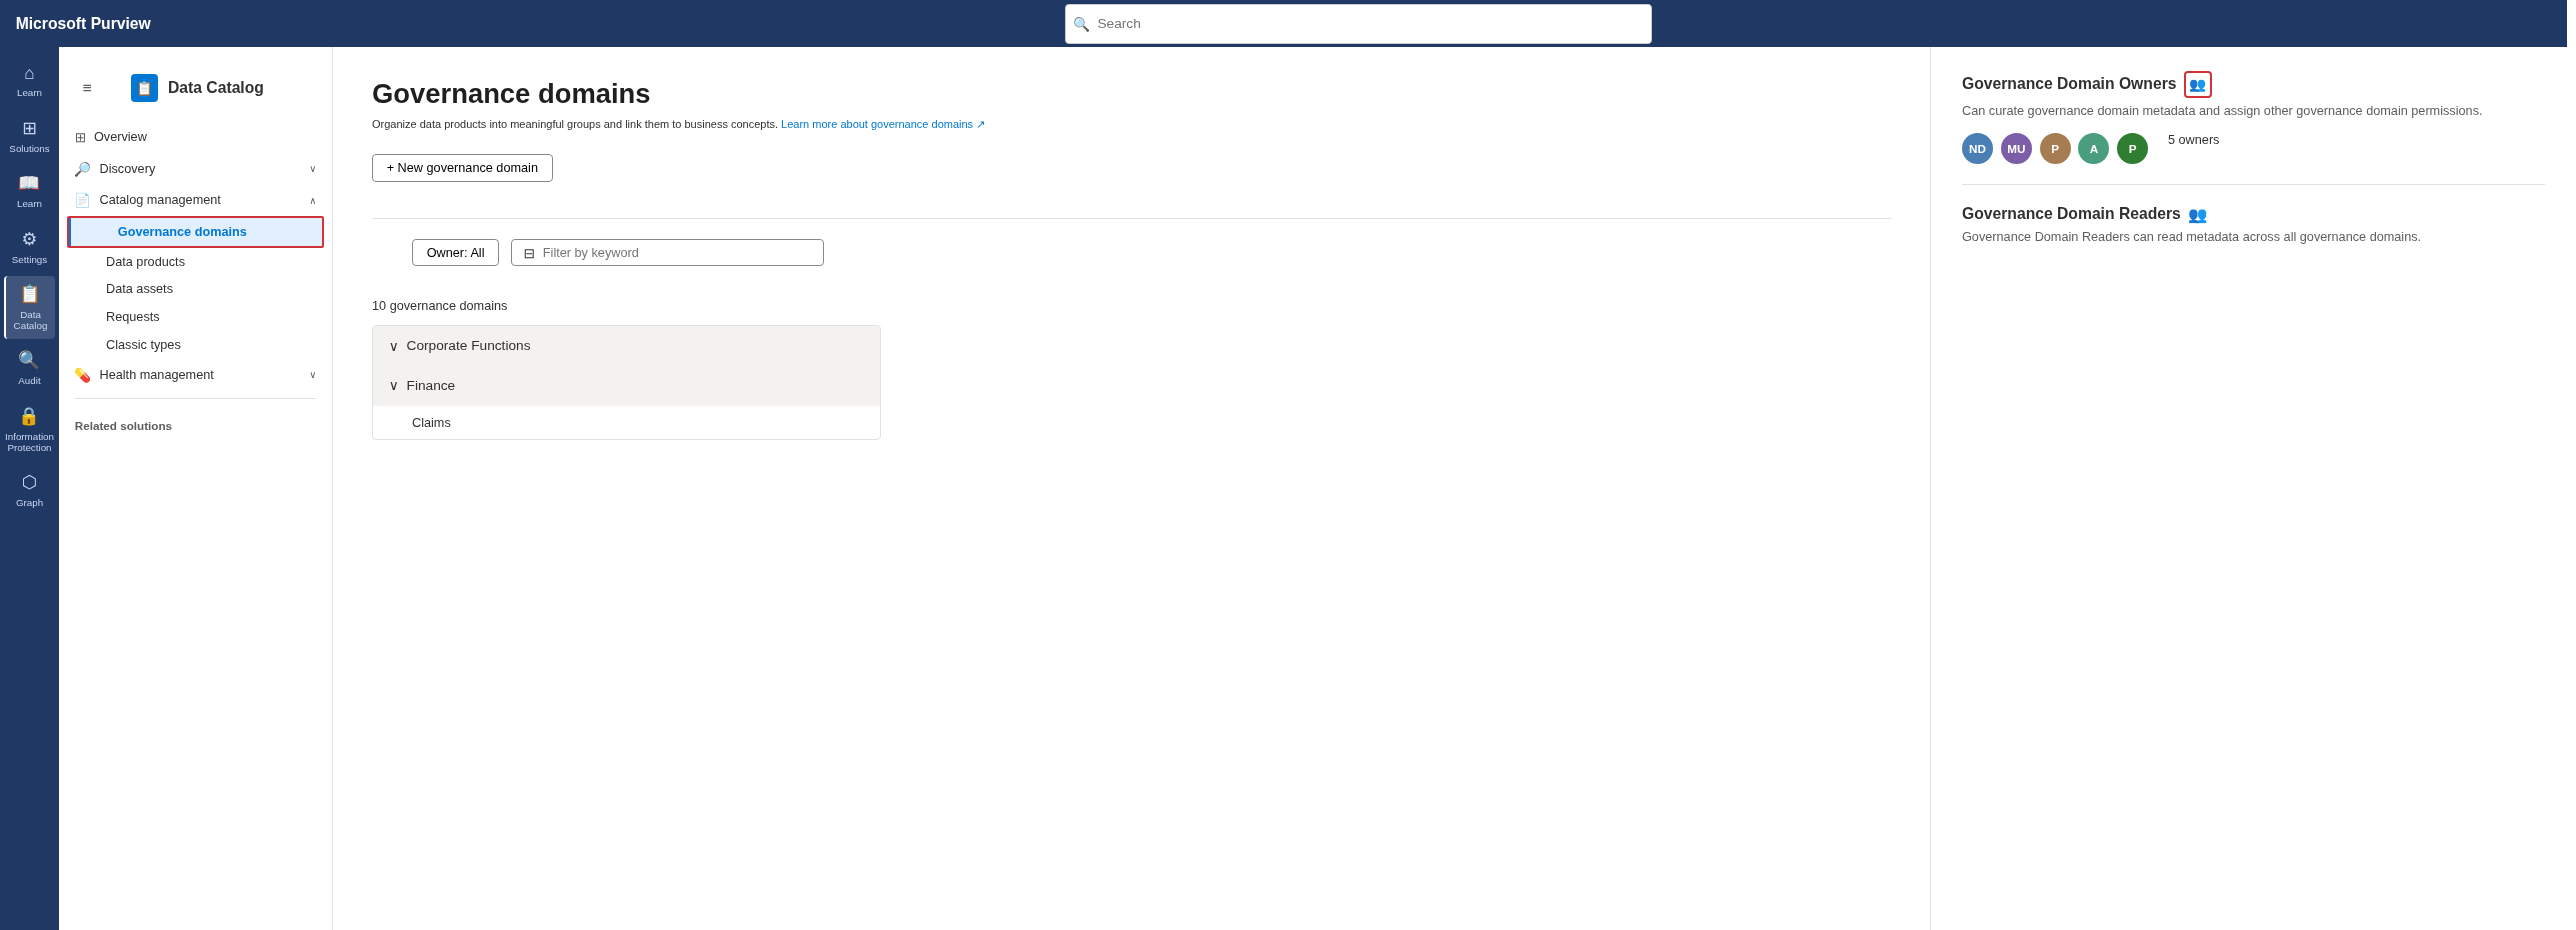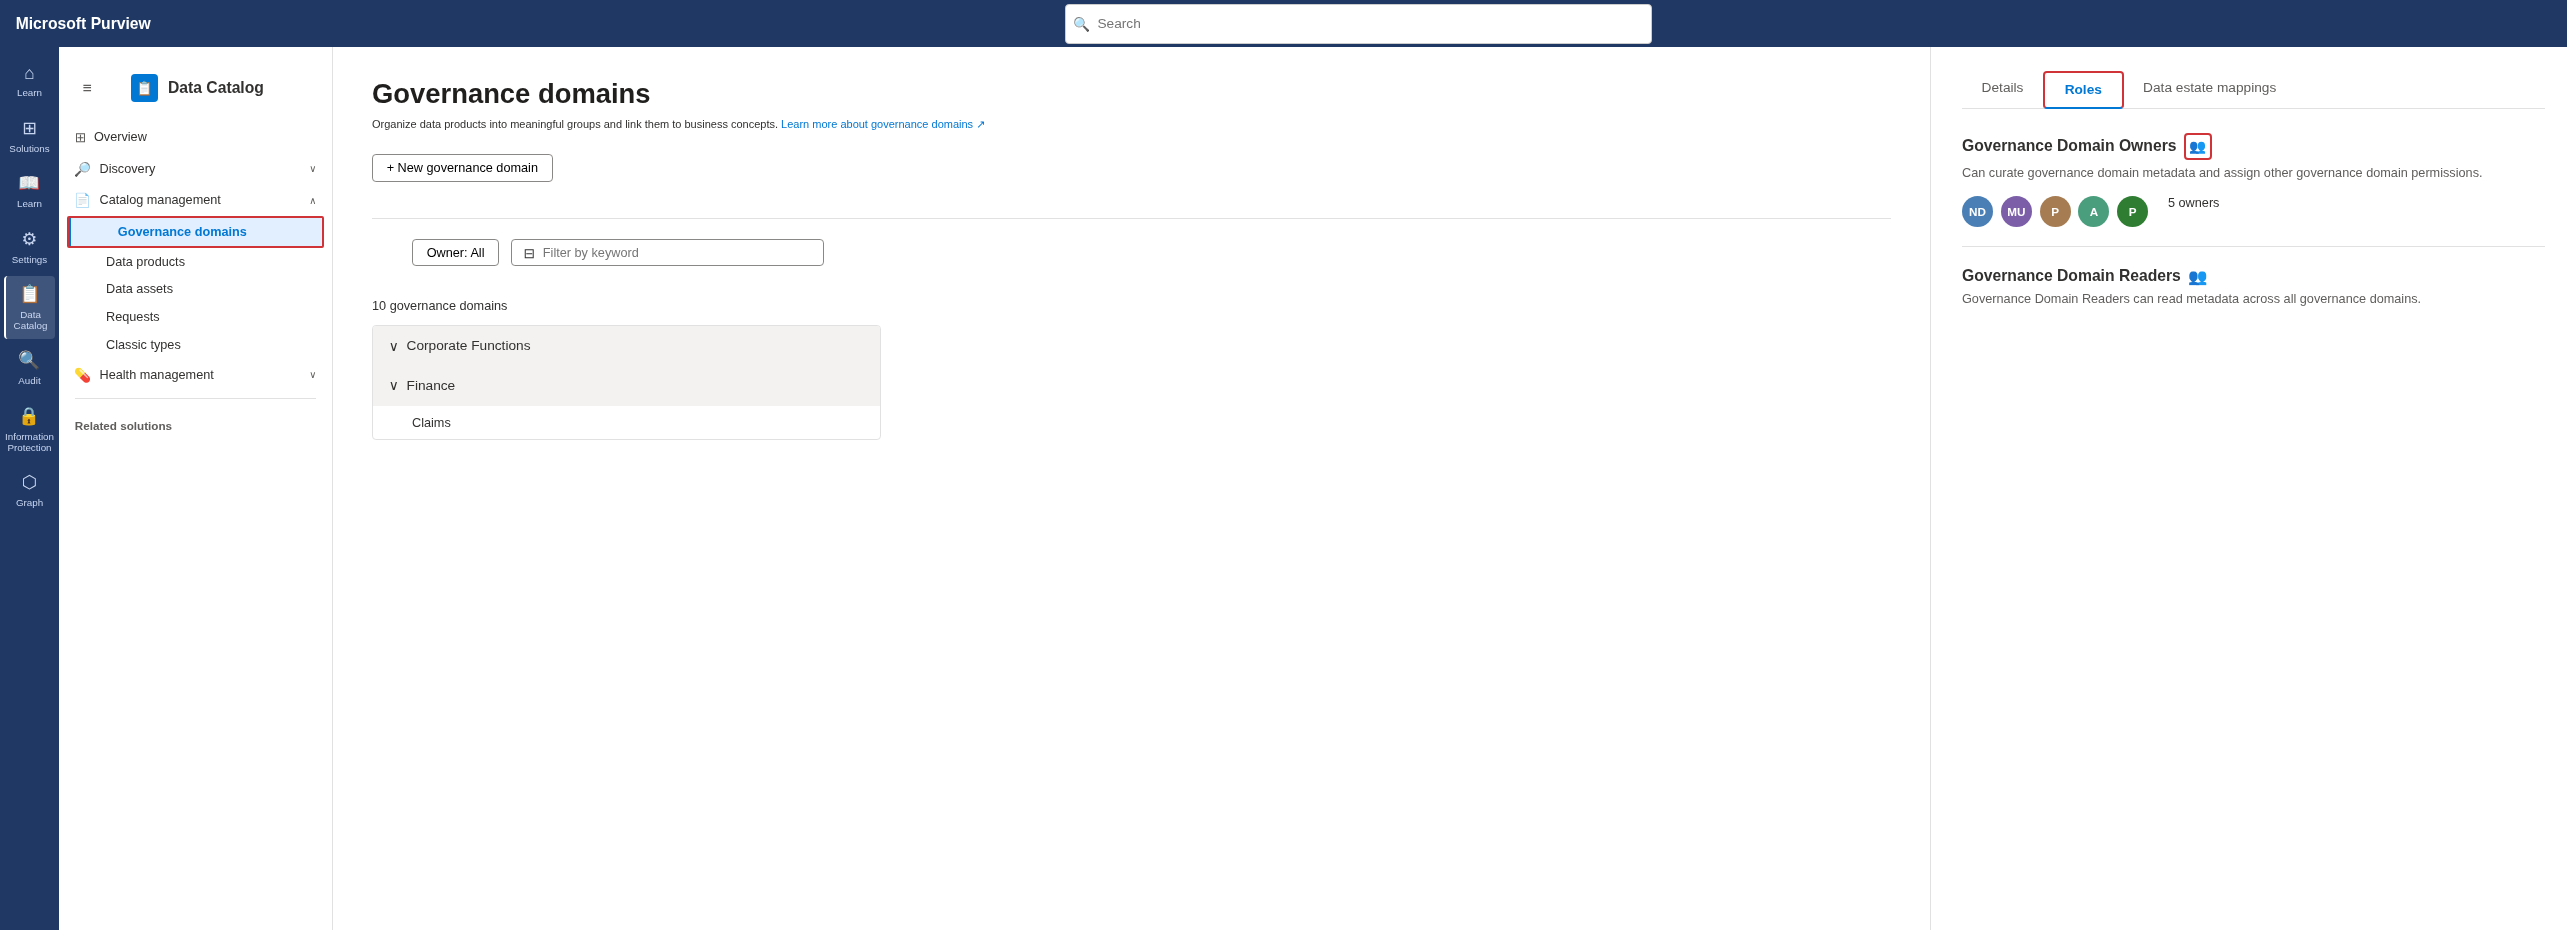--- a/index.html
+++ b/index.html
@@ -516,31 +516,20 @@
           <span>∨</span>
           <span>Finance</span>
         </div>
         <div class="domain-sub-item">
           <span>Claims</span>
         </div>
       </div>
     </div>
 
     <div class="right-panel">
-      <div class="tabs">
-        <div class="tab">
-          <span>Details</span>
-        </div>
-        <div class="tab active highlighted-tab">
-          <span>Roles</span>
-        </div>
-        <div class="tab">
-          <span>Data estate mappings</span>
-        </div>
-      </div>
 
       <div>
         <div class="section-title">
           <span>Governance Domain Owners</span>
           <div class="add-icon-btn highlighted">
             <span>👥</span>
           </div>
         </div>
         <p class="section-desc">Can curate governance domain metadata and assign other governance domain permissions.</p>
         <div class="owners-row">

